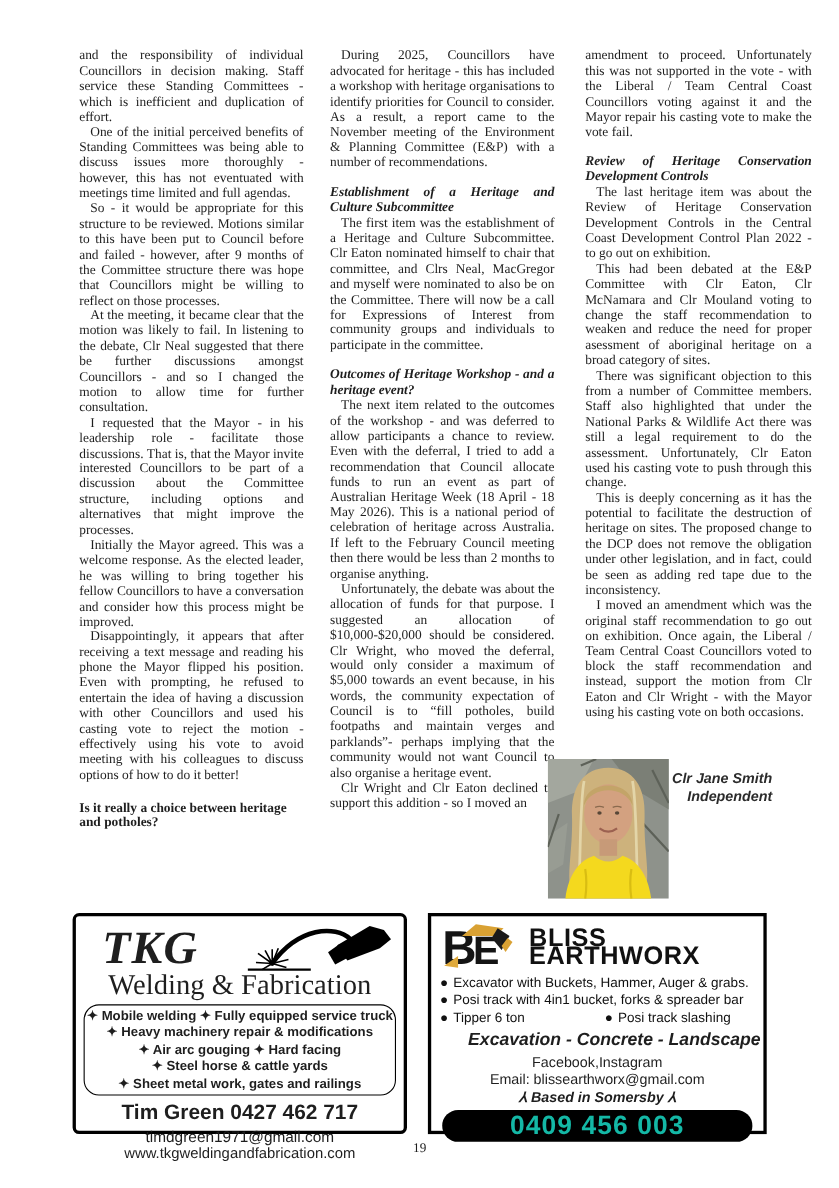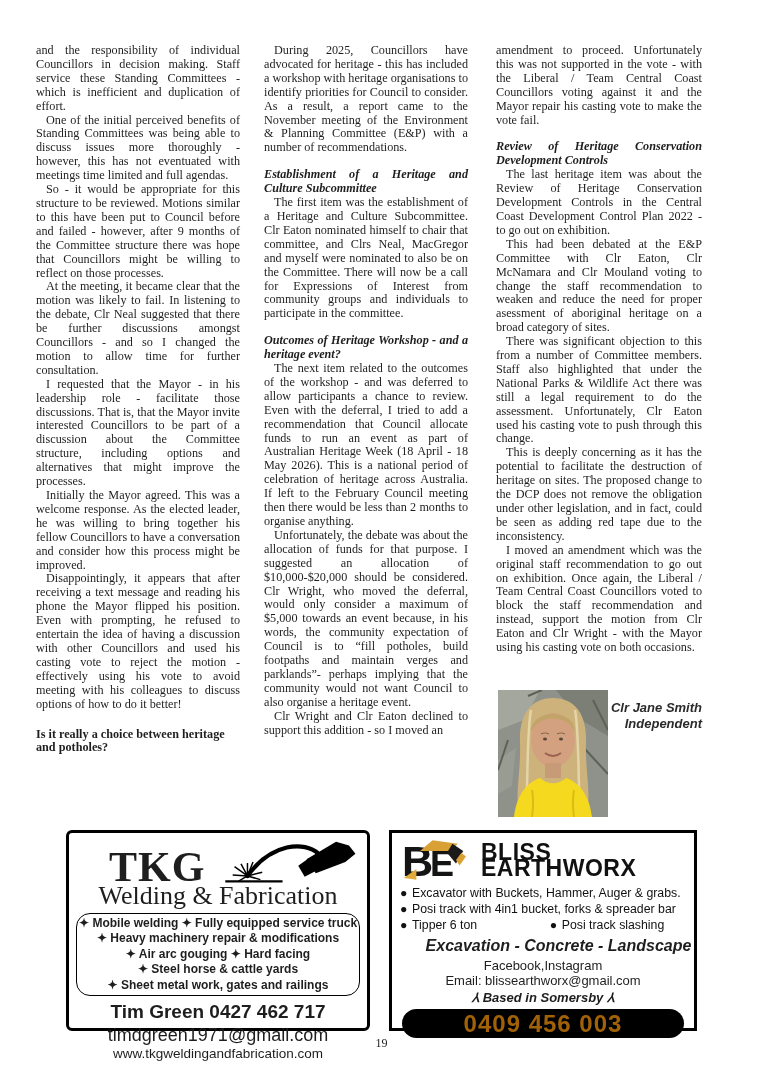--- a/index.html
+++ b/index.html
@@ -2,63 +2,63 @@
 <html><head>
 <meta charset="utf-8">
 <style>
   html,body{margin:0;padding:0;background:#e9e9e9;}
   .page{
     position:relative; width:763px; height:1080px; background:#ffffff;
     font-family:"Liberation Serif", serif; color:#1e1e1e; overflow:hidden;
     margin:0 auto;
   }
   
-  .col{position:absolute; top:44px; width:204px; font-size:12.2px; line-height:13.9px; text-align:justify;}
+  .col{position:absolute; top:44px; width:204px; font-size:12.2px; line-height:13.9px; text-align:justify;margin-left:36px;}
   .col1{left:36px;}
   .col2{left:264px;}
   .col3{left:496px; width:206px;}
   .para{margin:0; text-indent:10px;}
   .para.noindent{text-indent:0;}
   .sec-head{margin:13px 0 0 0; font-weight:bold; font-style:italic; text-align:justify;}
   .question-head{margin:16px 0 0 0; font-weight:bold; text-align:left;}
   
   .photo{position:absolute; left:498px; top:690px; width:110px; height:127px;}
   .photo svg{display:block; width:110px; height:127px;}
   .caption{position:absolute; left:580px; top:700px; width:122px; text-align:right;
     font-family:"Liberation Sans", sans-serif; font-style:italic; font-weight:600;
     font-size:13px; line-height:16px; color:#2b2b2b;}
   
   .ad{position:absolute; top:830px; height:201px; background:#fff; box-sizing:border-box;
       font-family:"Liberation Sans", sans-serif;}
   .ad-tkg{left:66px; width:304px; border:3px solid #000; border-radius:6px;}
   .ad-bliss{left:389px; width:308px; border:3px solid #000;}
   
-  .tkg-title-row{display:flex; align-items:flex-end; padding:4px 8px 0 40px;}
+  .tkg-title-row{display:flex; align-items:center; padding:4px 8px 0 24px;font-style:italic;}
   .tkg-name{font-family:"Liberation Serif", serif; font-weight:900; font-size:42px; line-height:40px; letter-spacing:1px;}
   .tkg-torch{margin-left:auto; margin-top:2px;}
   .tkg-sub{text-align:center; font-family:"Liberation Serif", serif; font-weight:400; font-size:26px; line-height:26px; margin-top:-4px;}
   .tkg-services{border:1.6px solid #000; border-radius:14px; margin:4px 7px 0 7px; padding:2px 2px;
     text-align:center; font-weight:600; font-size:12px; line-height:15.4px;}
   .tkg-services div{white-space:nowrap;}
   .tkg-contact{text-align:center; font-weight:800; font-size:19px; margin-top:5px;}
-  .tkg-email{text-align:center; font-size:18px; margin-top:2px;}
+  .tkg-email{text-align:center; font-size:14px; margin-top:2px;}
   .tkg-web{text-align:center; font-size:13.5px;}
   
   .bliss-logo-row{display:flex; align-items:center; gap:7px; padding:5px 8px 1px 10px;}
   .bliss-name{font-weight:800; font-size:23px; line-height:16px; letter-spacing:0.5px; color:#111;}
   .bliss-bullets{padding:2px 6px 0 8px; font-size:12.3px; line-height:16.2px; color:#111;}
   .b-row{white-space:nowrap;}
   .b-row-split{display:flex;}
   .b-cell-left{width:52%;}
   .bullet{display:inline-block; width:12px;}
   .bliss-tagline{text-align:center; font-style:italic; font-weight:800; font-size:16px; margin-top:3px;padding-left:31px;}
   .bliss-social{text-align:center; font-size:13px; margin-top:3px;}
   .bliss-email{text-align:center; font-size:13px;}
   .bliss-loc{text-align:center; font-style:italic; font-weight:700; font-size:13px;}
-  .bliss-phone{background:#000; color:#a16207; border-radius:15px; margin:3px 10px 0 10px;
+  .bliss-phone{background:#000; color:#14b8a6; border-radius:15px; margin:3px 10px 0 10px;
     text-align:center; font-weight:800; font-size:24px; line-height:29px; letter-spacing:1px;}
   
   .page-number{position:absolute; left:0; top:1036px; width:763px; text-align:center; font-size:12px;}
 </style>
 </head>
 <body>
 
 <div class="page">
 
   <div class="col col1">

